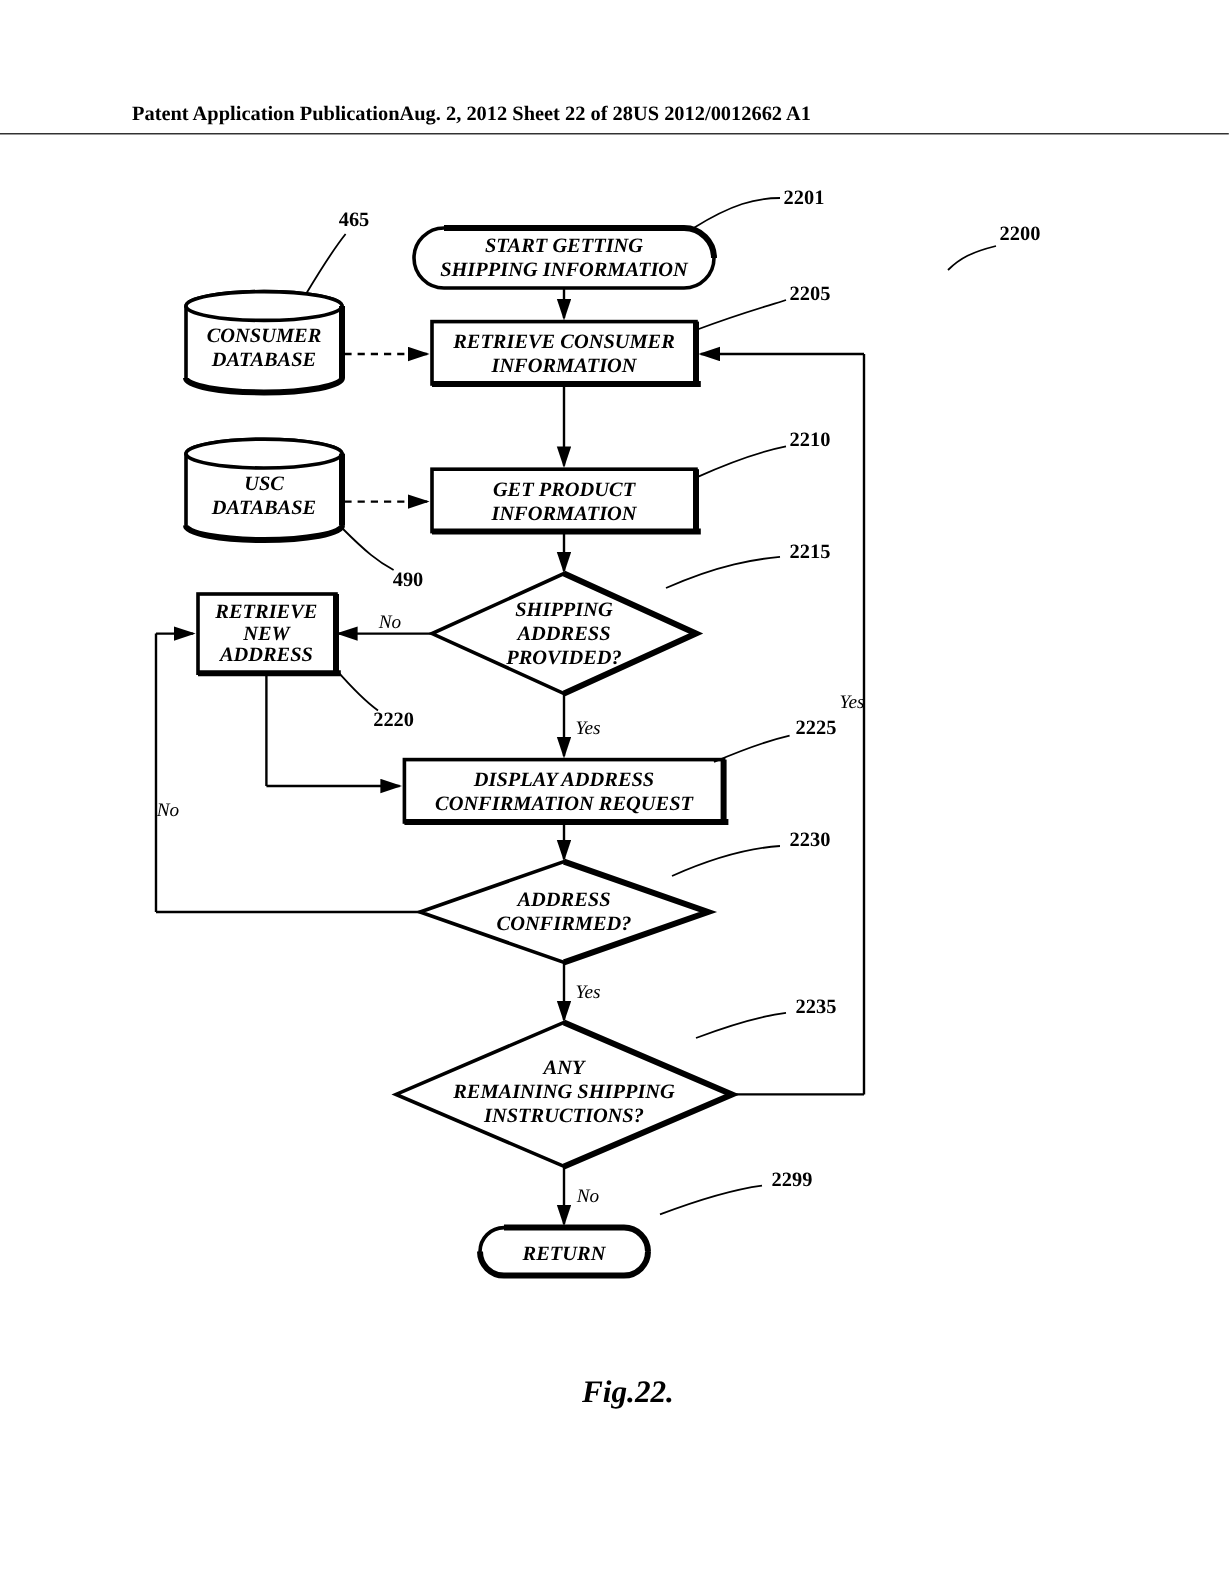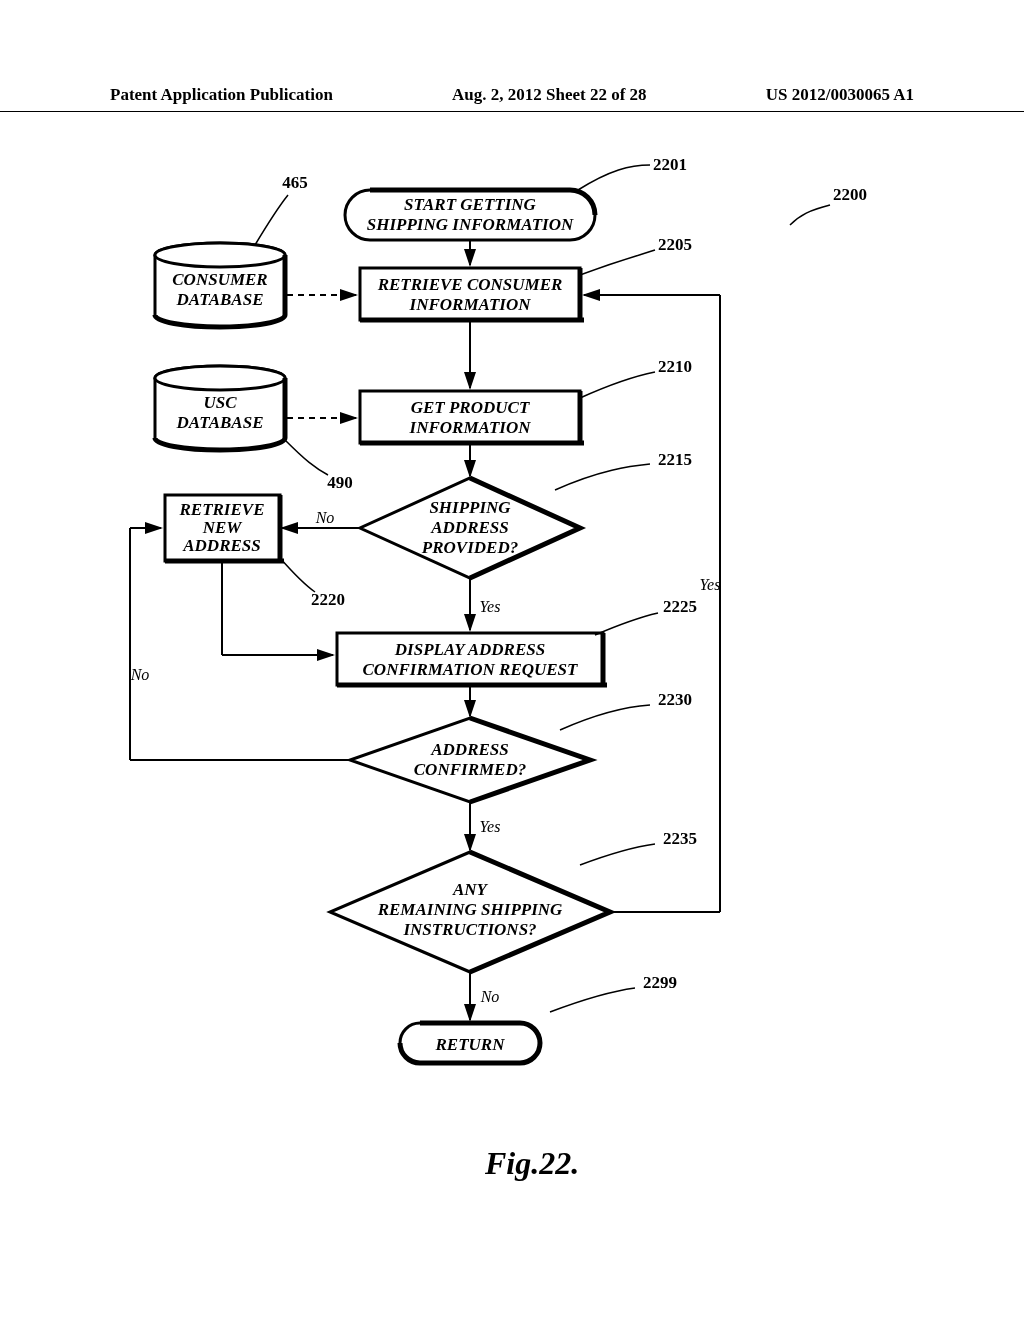--- a/index.html
+++ b/index.html
@@ -11,21 +11,21 @@
     height: 1320px;
     position: relative;
   }
   .header {
     position: absolute;
     top: 85px;
     left: 0;
     right: 0;
     padding: 0 110px;
     display: flex;
-    justify-content: space-between;
+    justify-content: flex-start;
     font-weight: bold;
     font-size: 17px;
     border-bottom: 1.5px solid #000;
     padding-bottom: 6px;
   }
   svg {
     position: absolute;
     top: 150px;
     left: 90px;
   }
@@ -46,30 +46,30 @@
     font-family: "Times New Roman", serif;
     font-style: italic;
     font-size: 16px;
     text-anchor: middle;
   }
   .caption {
     position: absolute;
     font-family: "Times New Roman", serif;
     font-style: italic;
     font-weight: bold;
-    font-size: 32px;
+    font-size: 26px;
   }
 </style>
 </head>
 <body>
 
 <div class="header">
   <span>Patent Application Publication</span>
   <span>Aug. 2, 2012  Sheet 22 of 28</span>
-  <span>US 2012/0030065 A1</span>
+  <span>US 2012/0012662 A1</span>
 </div>
 
 <svg width="840" height="1060">
   <defs>
     <marker id="arrow" markerWidth="10" markerHeight="10" refX="8" refY="3" orient="auto" markerUnits="strokeWidth">
       <path d="M0,0 L0,6 L9,3 z" fill="#000"></path>
     </marker>
   </defs>
 
   <g>

